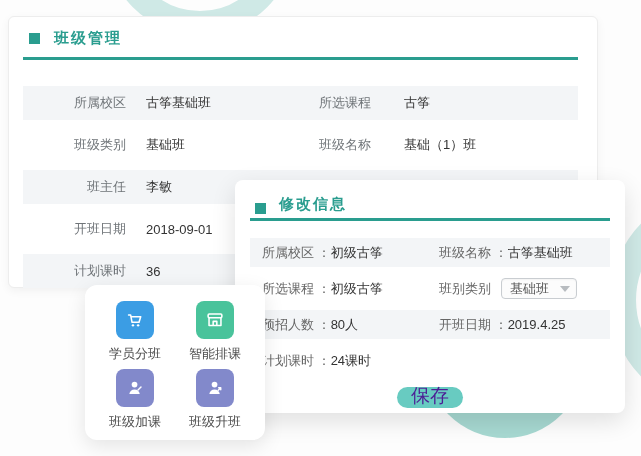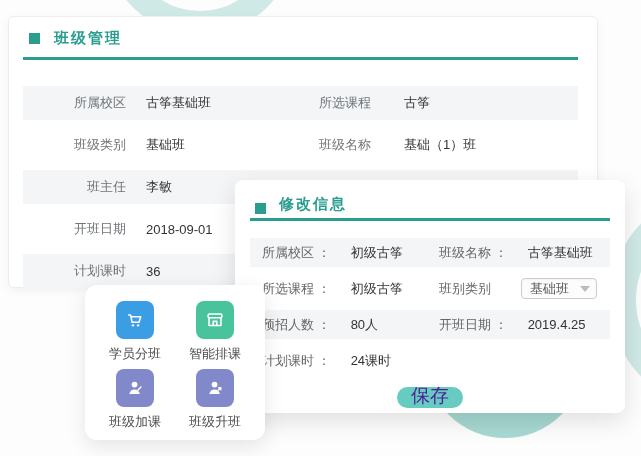--- a/index.html
+++ b/index.html
@@ -45,21 +45,21 @@
     border-radius:8px;box-shadow:0 8px 24px rgba(0,0,0,.12);z-index:3;box-sizing:border-box;}
   .edit-card .panel-head{padding:14px 0 0 20px;height:20px;align-items:flex-end;}
   .edit-card .bullet{margin-right:13px;}
   .edit-card .underline{margin:4px 0 0 15px;width:360px;}
   .e-rows{margin:17px 0 0 15px;width:360px;}
   .e-row{display:grid;grid-template-columns:177px 1fr;height:29px;align-items:center;
     margin-bottom:7px;font-size:13px;padding-left:12px;box-sizing:border-box;}
   .e-row.odd{background:#f3f5f7;}
   .e-row .lbl{color:#666;}
   .e-row .val{color:#333;}
-  .cell{display:flex;align-items:center;gap:20px;}
+  .cell{display:flex;align-items:center;}
   .select{display:inline-flex;align-items:center;justify-content:space-between;
     width:76px;height:21px;border:1px solid #c9cdd1;border-radius:4px;background:#fcfcfc;
     padding:0 6px 0 8px;margin-left:10px;color:#555;box-sizing:border-box;
     box-shadow:inset 0 1px 2px rgba(0,0,0,.04);}
   .caret{width:0;height:0;border-left:5px solid transparent;border-right:5px solid transparent;
     border-top:6px solid #b8bcc0;}
   .save-wrap{text-align:center;margin-top:12px;}
   .save-btn{display:inline-block;min-width:22px;padding:3px 14px;background:#68cbc1;color:#4c1d95;
     font-size:19px;border:none;border-radius:12px;line-height:15px;cursor:pointer;
     font-family:Liberation Mono, monospace;}

